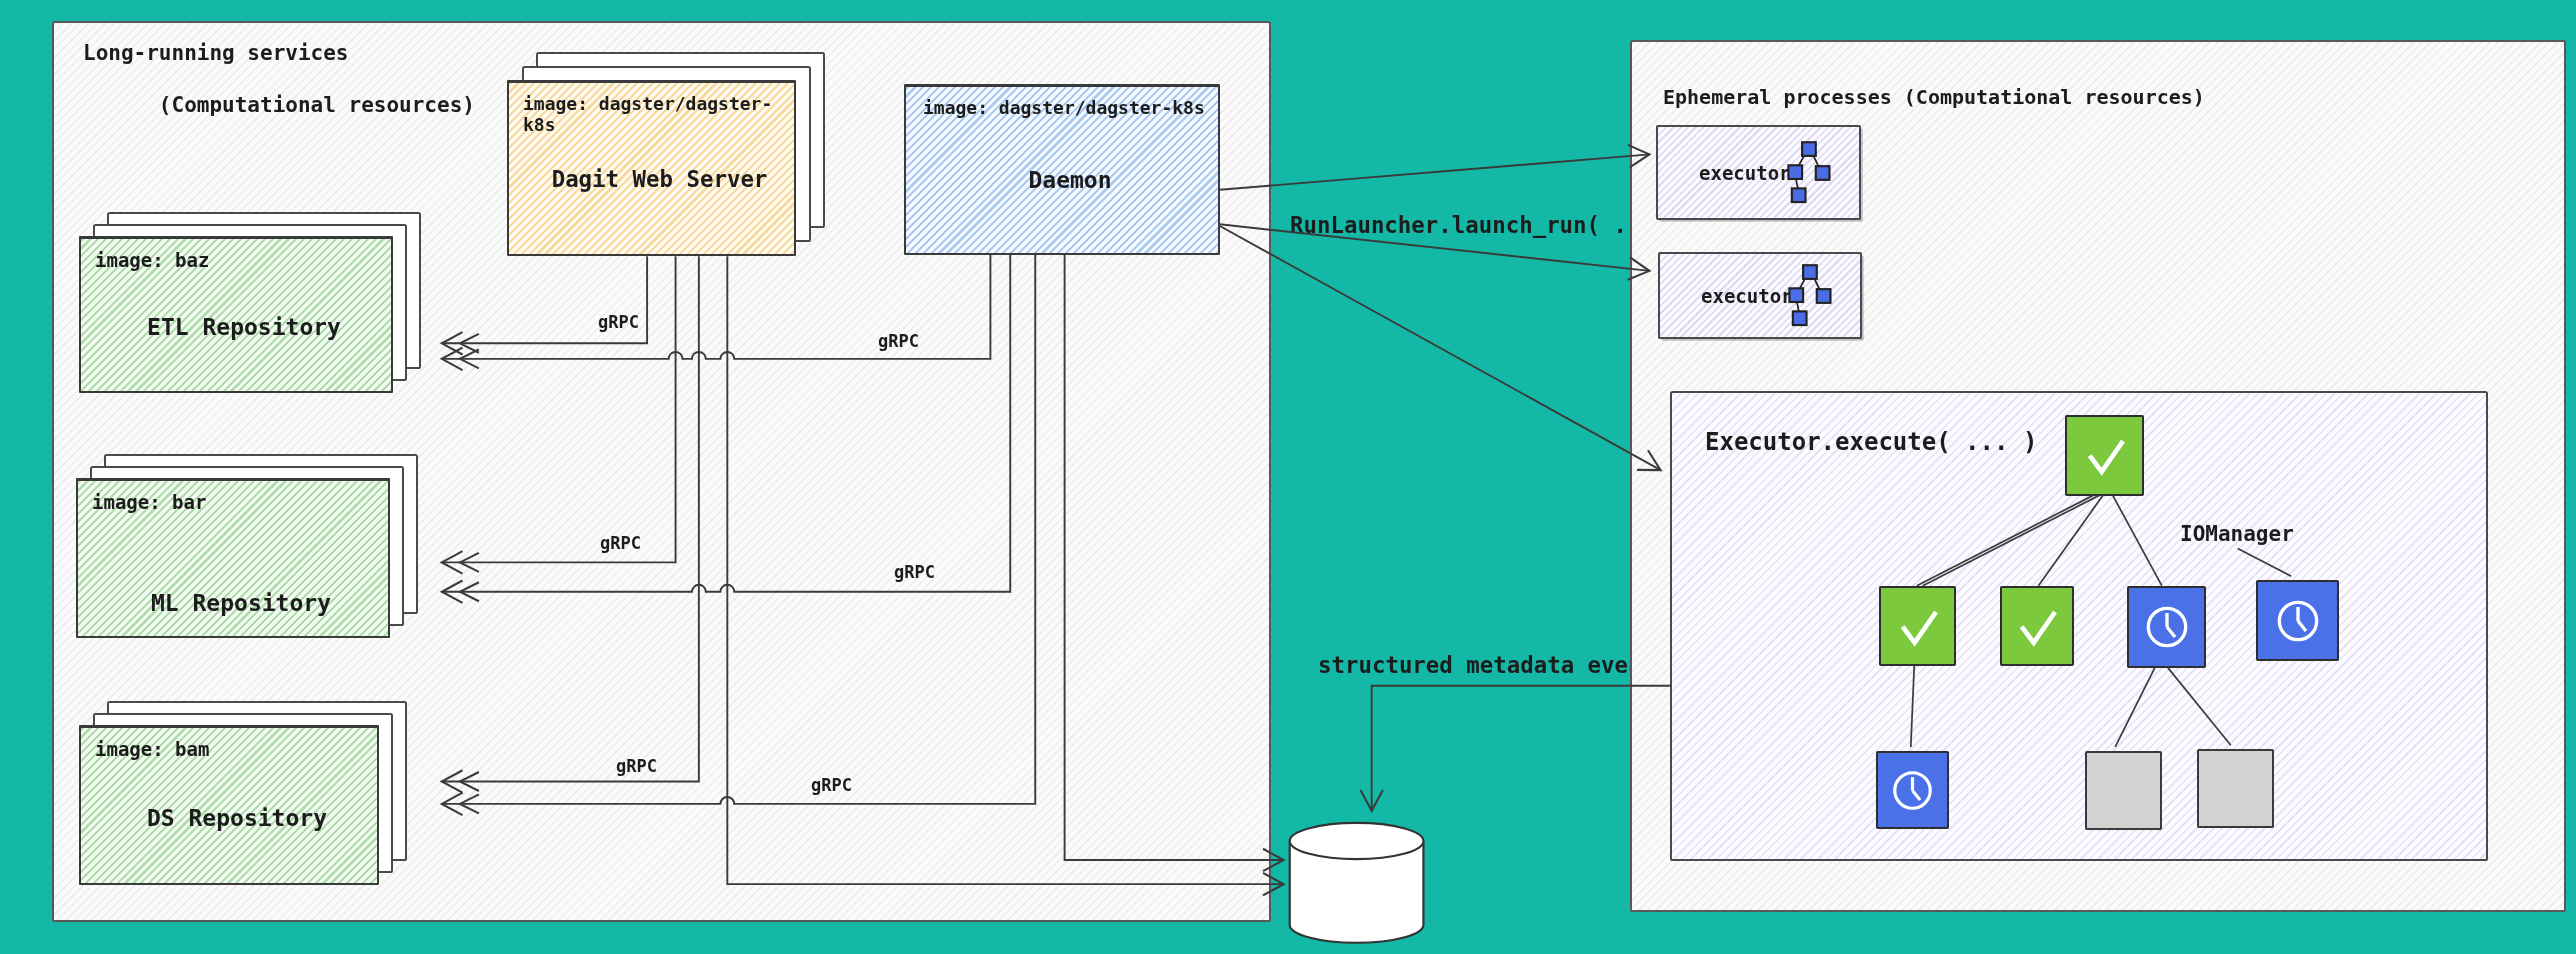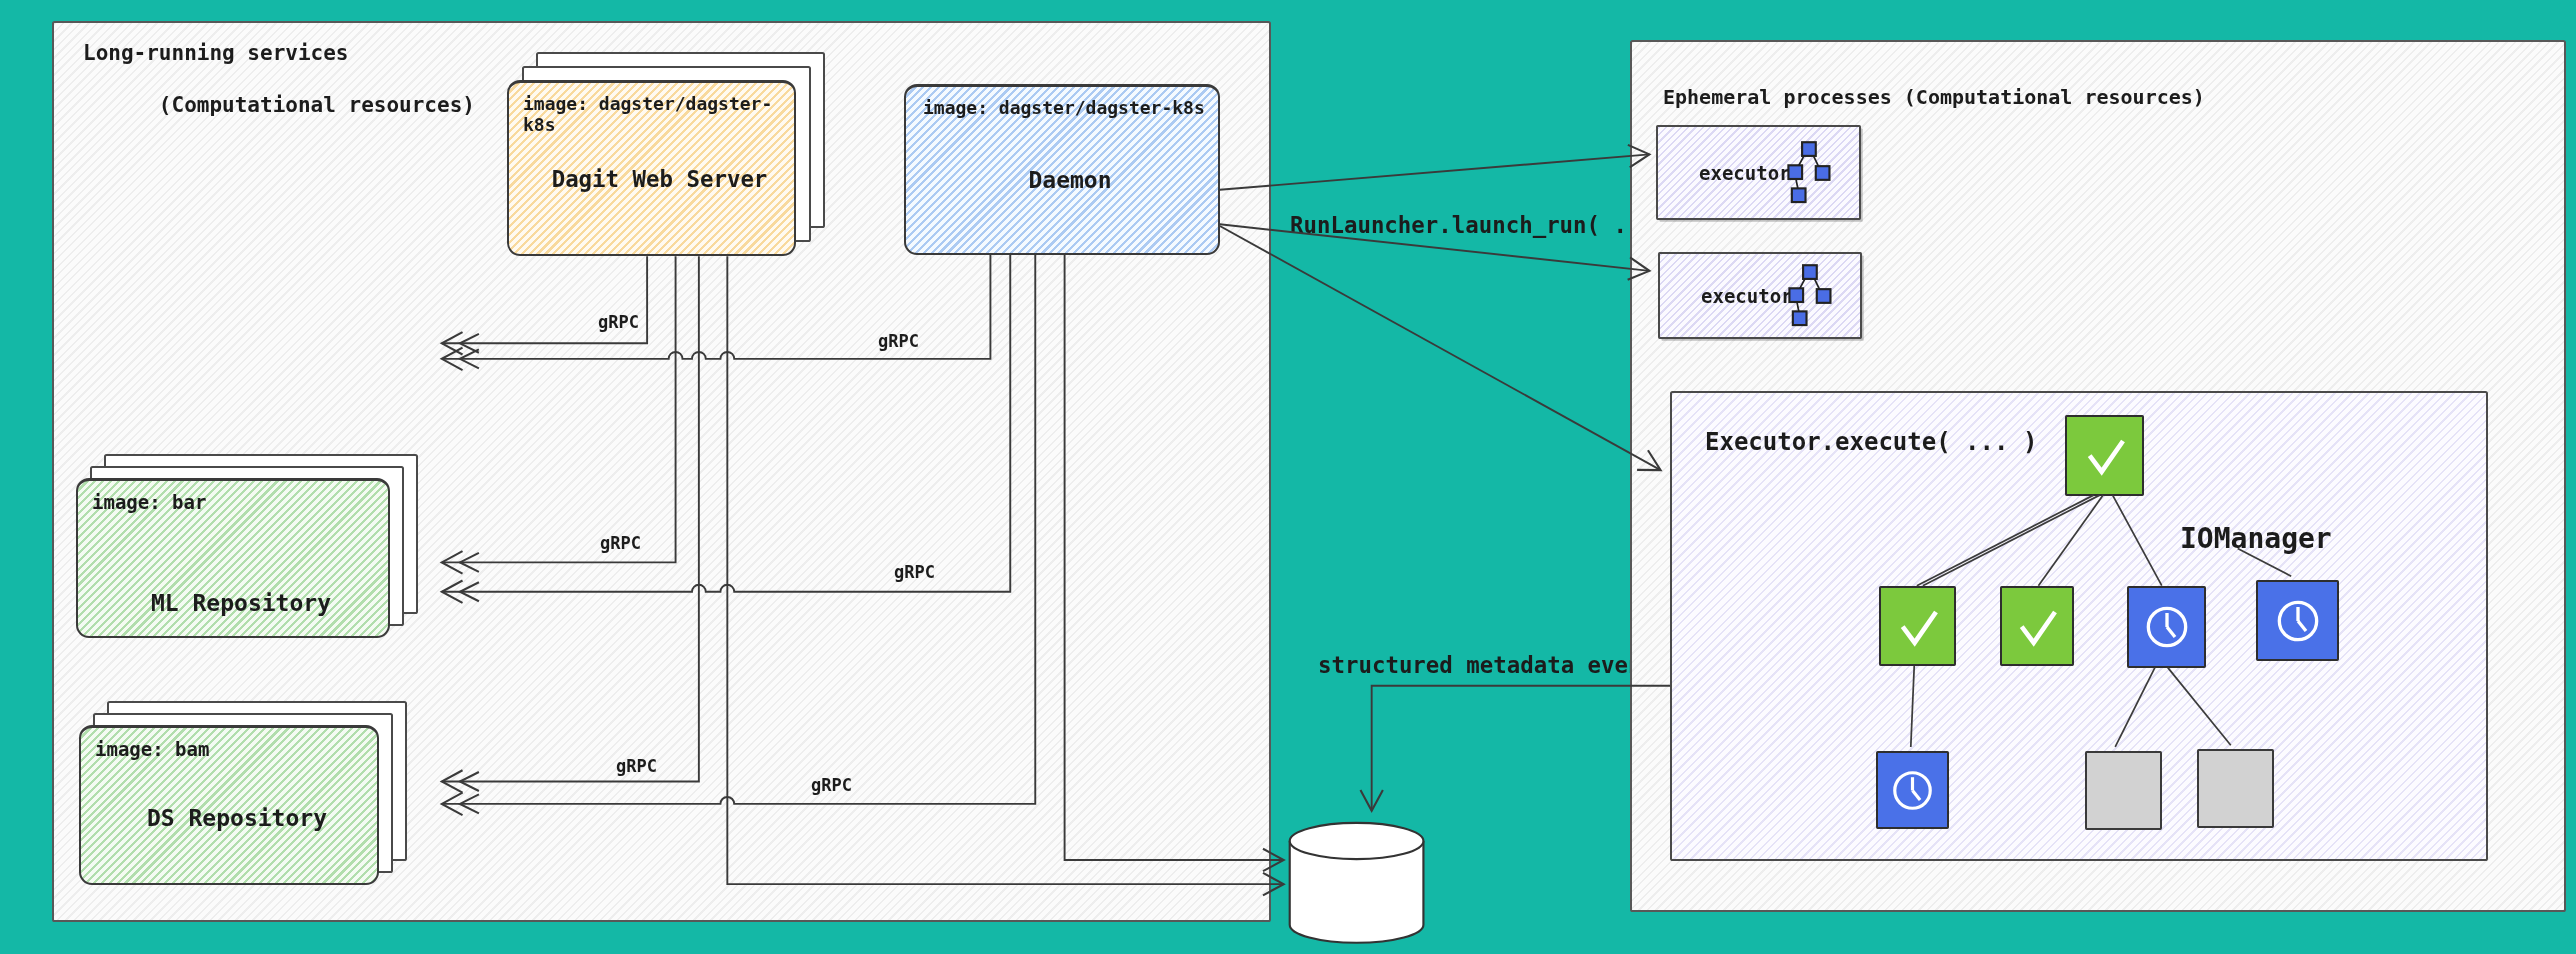--- a/index.html
+++ b/index.html
@@ -11,53 +11,61 @@
   .hatch-green{background-color:#f4fbf2;background-image:repeating-linear-gradient(135deg,rgba(96,186,88,0.45) 0 2.2px,transparent 2.2px 5.6px);}
   .hatch-yellow{background-color:#fffaf0;background-image:repeating-linear-gradient(135deg,rgba(242,185,75,0.50) 0 2.2px,transparent 2.2px 5.6px);}
   .hatch-blue{background-color:#f5faff;background-image:repeating-linear-gradient(135deg,rgba(100,155,230,0.50) 0 2.2px,transparent 2.2px 5.6px);}
   .hatch-purple{background-color:#fbfaff;background-image:repeating-linear-gradient(135deg,rgba(140,130,215,0.28) 0 1.7px,transparent 1.7px 5.2px);}
   .hatch-purple-light{background-color:#fcfbff;background-image:repeating-linear-gradient(135deg,rgba(140,130,215,0.20) 0 1.7px,transparent 1.7px 6px);}
 
   .abs{position:absolute;}
   .panel{position:absolute;border:2.6px solid #585858;border-radius:2.6px;}
   .panel-title{position:absolute;font-size:21px;font-weight:600;line-height:26px;white-space:pre;}
 
-  .node-box{position:absolute;border:2.6px solid #3a3a3a;border-top-width:3.5px;border-radius:13px;box-sizing:border-box;}
+  .node-box{position:absolute;border:2.6px solid #3a3a3a;border-top-width:3.5px;border-radius:1px;box-sizing:border-box;}
   .sheet{position:absolute;background:#ffffff;border:2.2px solid #4a4a4a;border-radius:2.6px;box-sizing:border-box;}
   .img-label{position:absolute;left:14px;top:10.4px;font-size:19px;font-weight:600;}
   .box-title{position:absolute;left:0;right:0;top:50%;transform:translateY(-50%);text-align:center;font-size:23px;font-weight:600;padding-left:16px;}
 
   .grpc{position:absolute;font-size:17px;font-weight:600;}
   .flow-label{position:absolute;font-size:22.4px;font-weight:600;white-space:pre;}
 
   .executor-box{position:absolute;border:2.6px solid #4a4a4a;border-radius:1.7px;box-sizing:border-box;box-shadow:2.6px 2.6px 0 -0.9px rgba(90,90,90,0.35);}
   .executor-label{position:absolute;left:41px;top:50%;transform:translateY(-50%);font-size:19px;font-weight:600;}
   .dag-icon{position:absolute;right:21px;top:50%;transform:translateY(-50%);}
 
   .op-node{position:absolute;border:2.6px solid #2e2e2e;border-radius:1.7px;box-sizing:border-box;display:flex;align-items:center;justify-content:center;}
   .op-green{background:#7cc93d;}
   .op-blue{background:#4a71e8;}
   .op-gray{background:#d2d2d2;border-color:#3a3a3a;}
 
-  .io-label{position:absolute;font-size:28px;font-weight:600;}
+  .io-label{position:absolute;font-size:21px;font-weight:600;}
   .db-label{position:absolute;font-family:"Liberation Sans","DejaVu Sans",sans-serif;font-size:20px;text-align:center;}
   svg{display:block;}
   .overlay{position:absolute;left:0;top:0;pointer-events:none;}
 </style>
 </head>
 <body>
 
 <div class="canvas">
 
   <div class="panel hatch-gray" style="left:52px;top:21px;width:1215px;height:897px;">
     <div class="panel-title" style="left:29px;top:17px;"><span>Long-running services</span><br>
       <span>(Computational resources)</span>
     </div>
   </div>
 
+  <div class="abs" style="left:79px;top:236px;width:314px;height:157px;">
+    <div class="sheet" style="left:28px;top:-24px;width:314px;height:157px;"></div>
+    <div class="sheet" style="left:14px;top:-12px;width:314px;height:157px;"></div>
+    <div class="node-box hatch-green" style="left:0;top:0;width:314px;height:157px;">
+      <div class="img-label">image: baz</div>
+      <div class="box-title" style="top:58%;">ETL Repository</div>
+    </div>
+  </div>
 
   <div class="abs" style="left:76px;top:478px;width:314px;height:160px;">
     <div class="sheet" style="left:28px;top:-24px;width:314px;height:160px;"></div>
     <div class="sheet" style="left:14px;top:-12px;width:314px;height:160px;"></div>
     <div class="node-box hatch-green" style="left:0;top:0;width:314px;height:160px;">
       <div class="img-label">image: bar</div>
       <div class="box-title" style="top:58%;margin-top:32px;">ML Repository</div>
     </div>
   </div>
 

